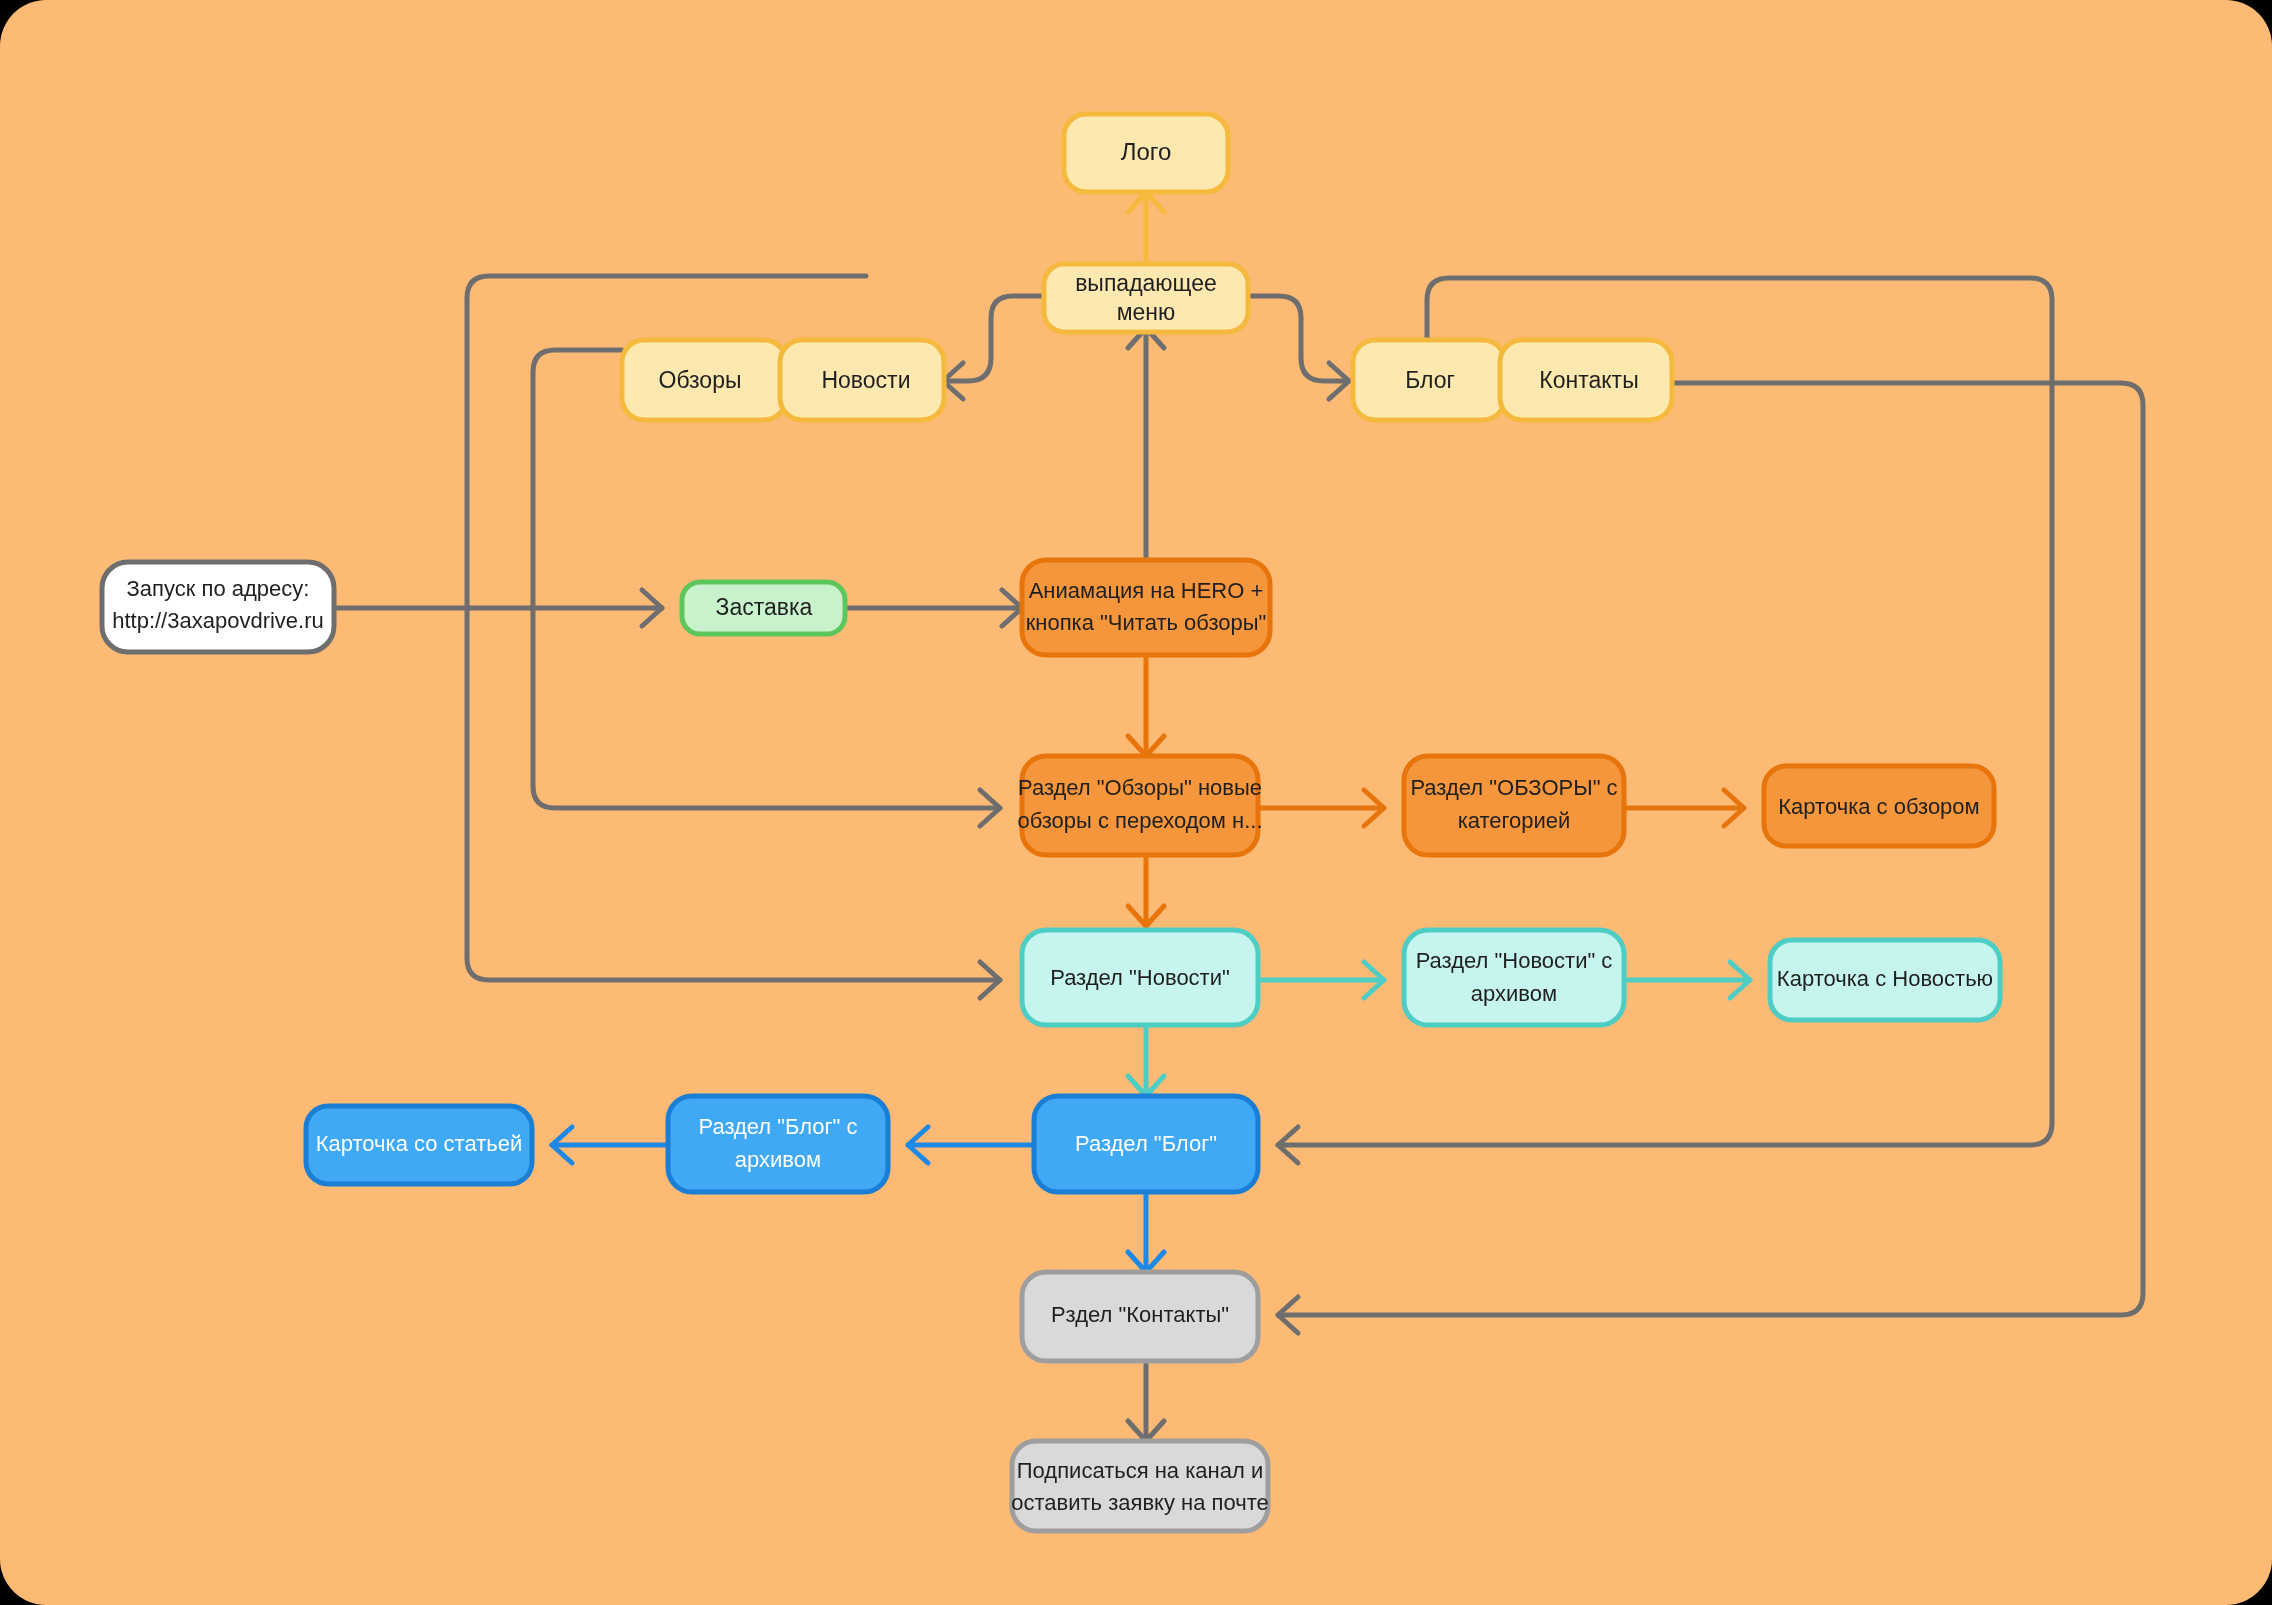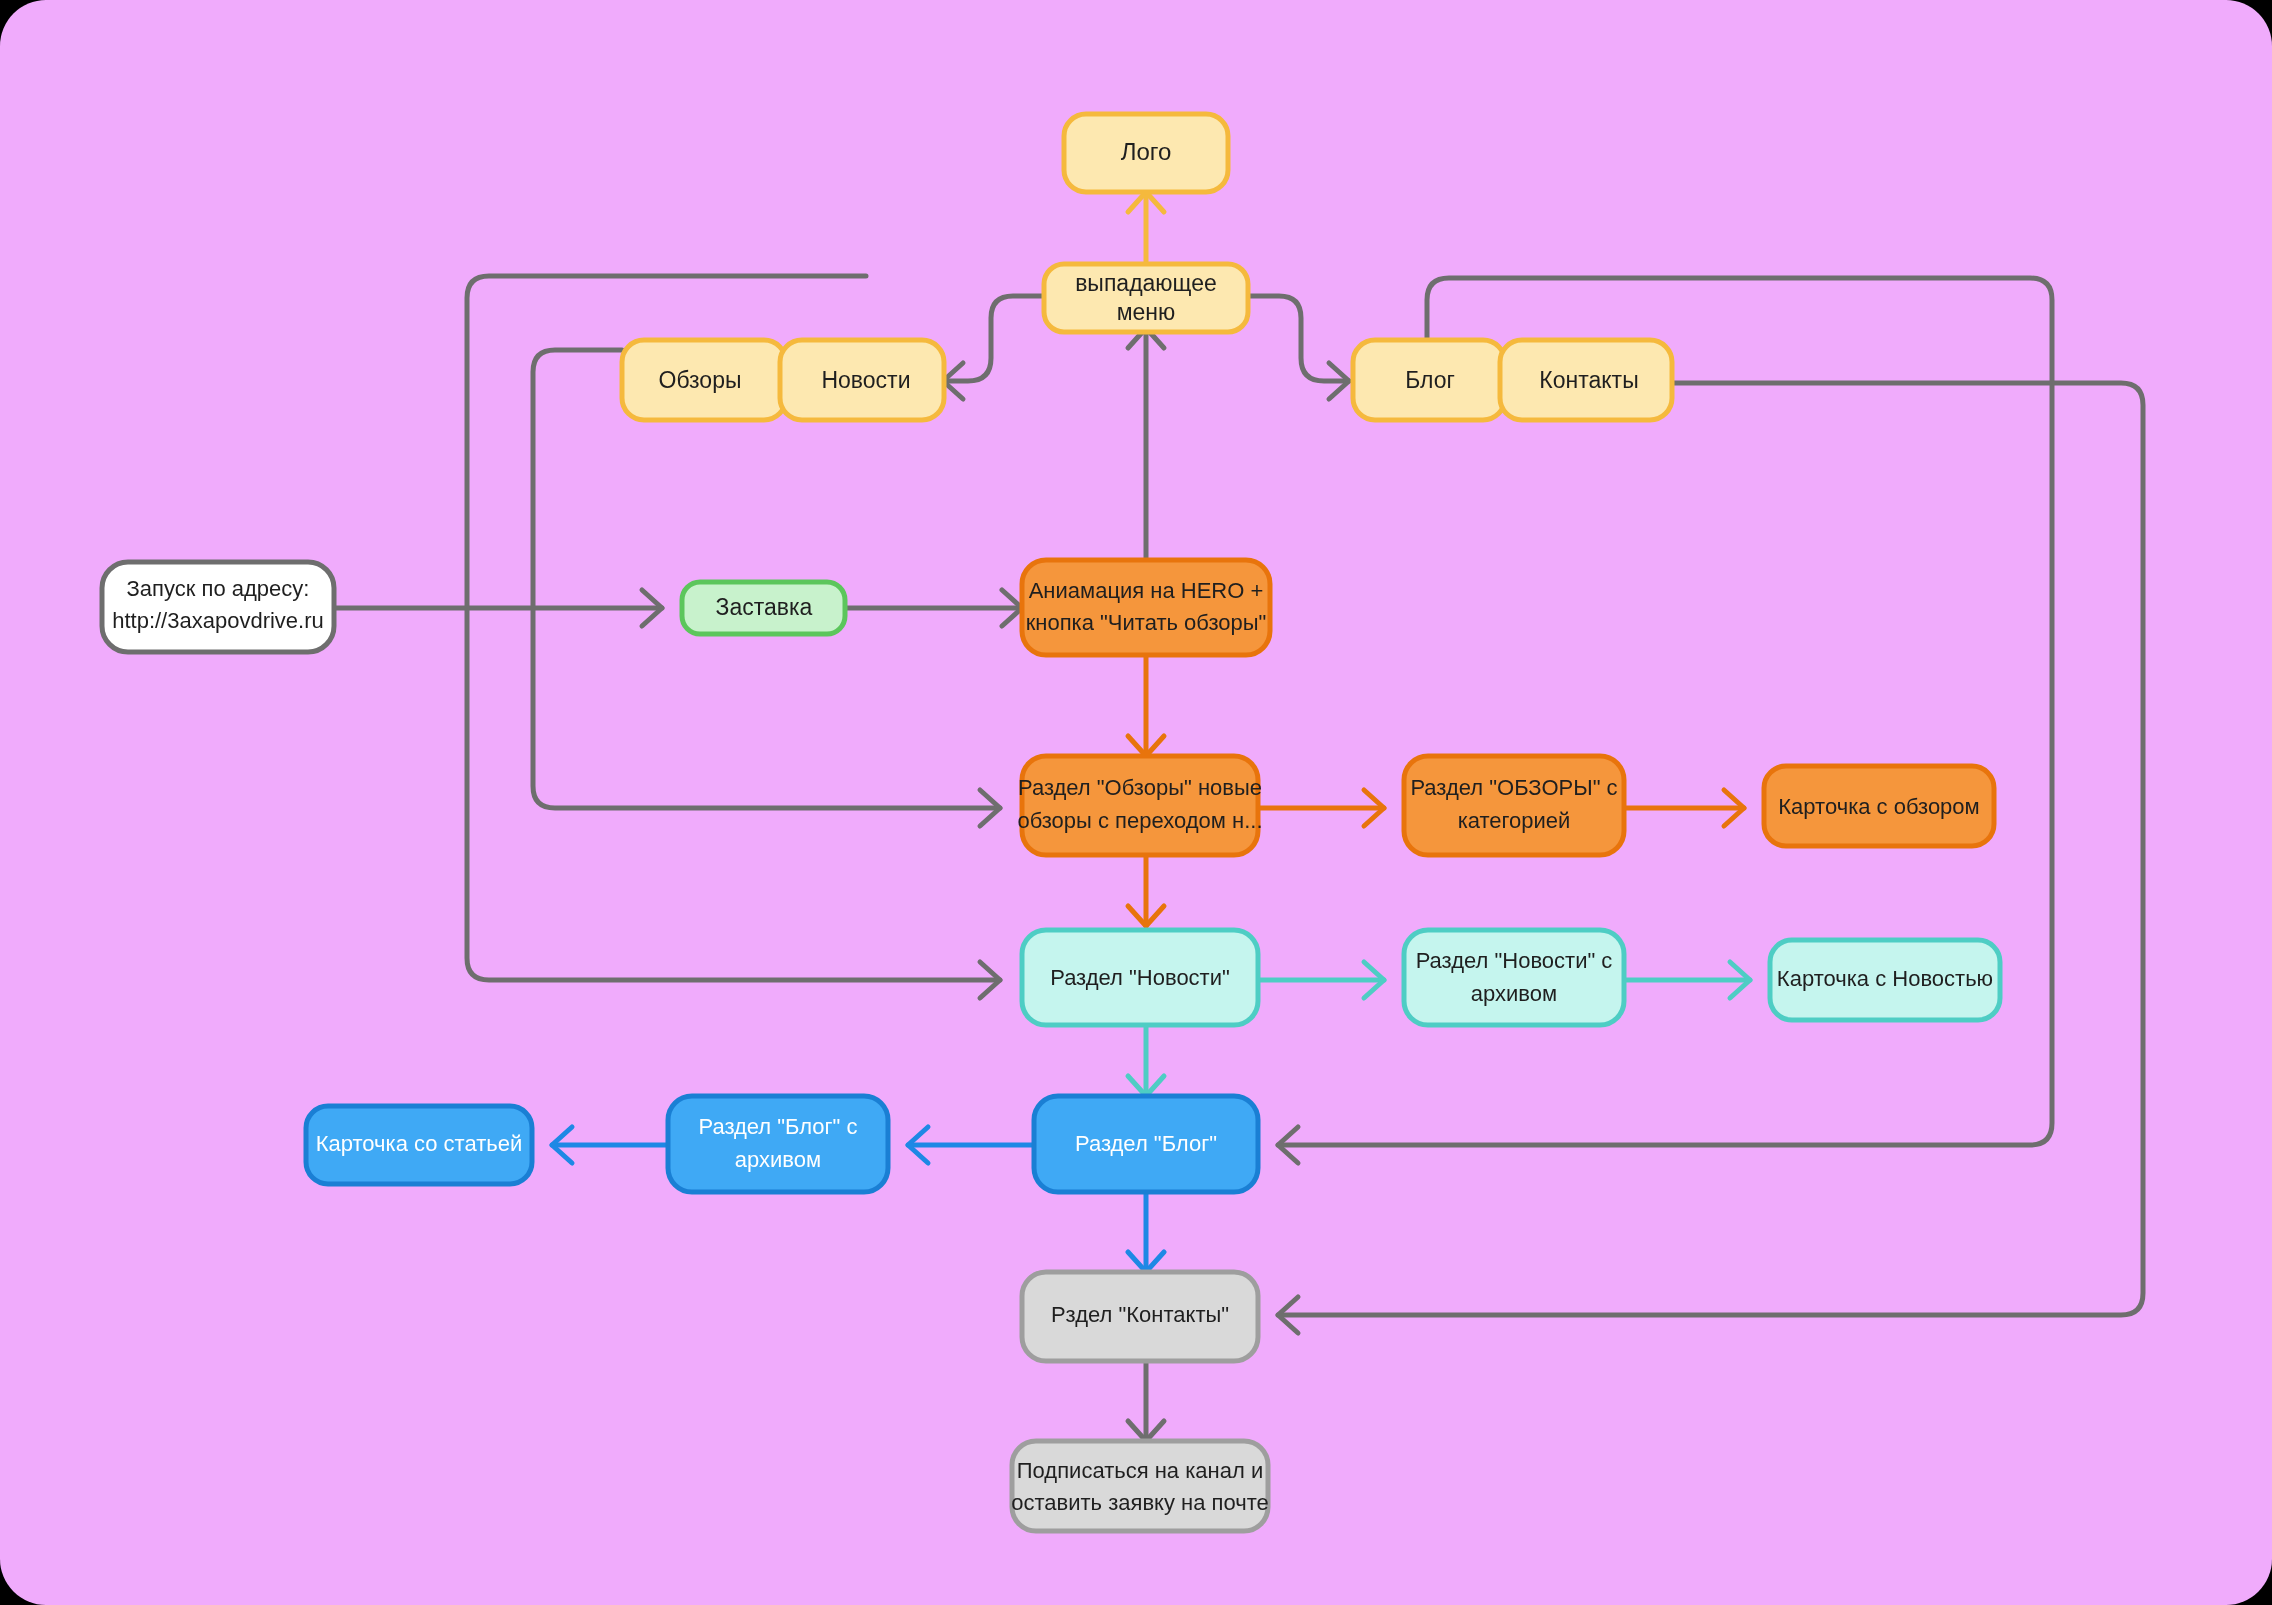--- a/index.html
+++ b/index.html
@@ -8,21 +8,21 @@
     background: #000000;
     width: 2272px;
     height: 1605px;
     overflow: hidden;
   }
   #canvas {
     position: absolute;
     left: 0; top: 0;
     width: 2272px;
     height: 1605px;
-    background: #f0abfc;
+    background: #fdba74;
     border-radius: 46px;
     overflow: hidden;
   }
   svg#flow {
     position: absolute;
     left: 0; top: 0;
     width: 2272px;
     height: 1605px;
     display: block;
   }

